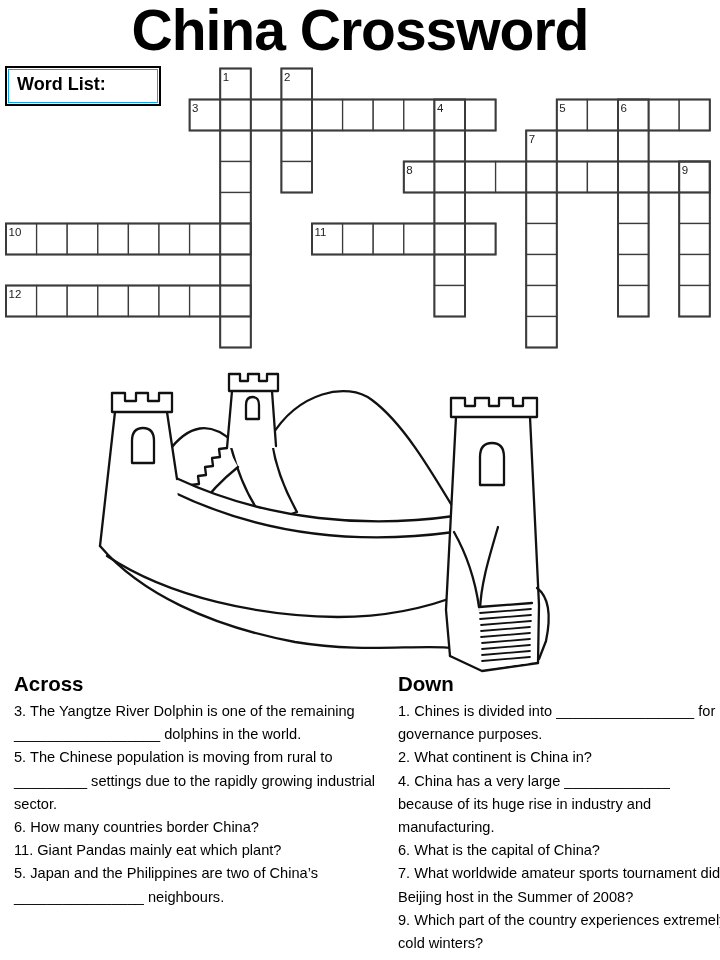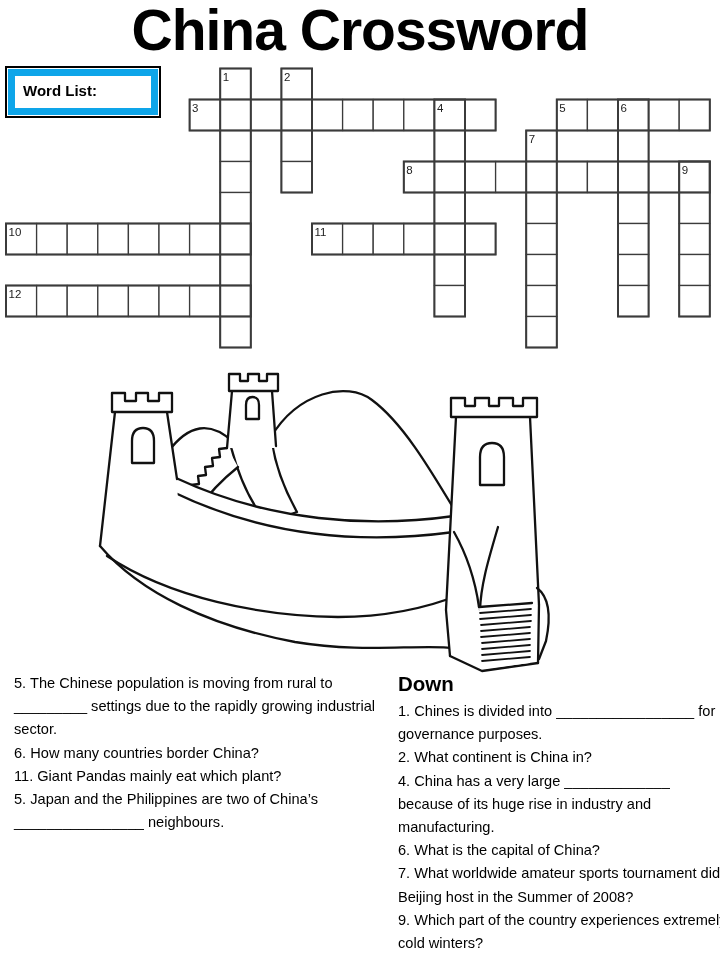--- a/index.html
+++ b/index.html
@@ -9,22 +9,22 @@
   }
   .title{
     position:absolute;left:0;top:0;width:720px;text-align:center;
     font-size:57px;font-weight:bold;letter-spacing:-1px;margin:0;line-height:60px;
   }
   .wordlist-outer{
     position:absolute;left:5px;top:66px;width:150px;
     border:2px solid #000;padding:1px;background:#fff;
   }
   .wordlist-inner{
-    border:7px solid #0ea5e9;padding:5px 4px 8px 8px;
-    font-size:15px;line-height:19.3px;
+    border:1px solid #0ea5e9;padding:5px 4px 8px 8px;
+    font-size:18px;line-height:19.3px;
   }
   .wordlist-label{font-weight:bold;}
   #grid-svg{position:absolute;left:0;top:0;width:720px;height:360px;}
   .wall-svg{position:absolute;left:60px;top:355px;width:600px;height:320px;}
   .clues{position:absolute;top:672px;font-size:14.6px;line-height:23.2px;}
   #across-col{left:14px;width:380px;}
   #down-col{left:398px;width:330px;}
   .clues h2{font-size:20.5px;margin:0 0 4px 0;line-height:24px;}
   p.clue{margin:0;}
 </style>
@@ -184,21 +184,23 @@
     <path d="M394,177 C407,200 415,224 419,252"></path>
     <path d="M438,172 C429,203 421,228 420,255"></path>
     <path fill="#fff" stroke="none" d="M419,252 L472,248 L470,308 L422,314 Z"></path>
     <path d="M419,252 L472,248"></path>
     <path stroke-width="1.8" d="M420,258 L471,254 M420,264 L471,260 M421,270 L471,266 M421,276 L470,272 M421,282 L470,278 M422,288 L470,284 M422,294 L470,290 M422,300 L470,296 M422,306 L470,302"></path>
     <path d="M477,233 C489,242 491,262 486,286 L479,304"></path>
   </g>
 </svg>
 
 <div class="clues" id="across-col">
+  <h2>Across</h2>
   <div id="across-list">
+      <p class="clue">3. The Yangtze River Dolphin is one of the remaining __________________ dolphins in the world.</p>
       <p class="clue">5. The Chinese population is moving from rural to _________ settings due to the rapidly growing industrial sector.</p>
       <p class="clue">6. How many countries border China?</p>
       <p class="clue">11. Giant Pandas mainly eat which plant?</p>
       <p class="clue">5. Japan and the Philippines are two of China’s ________________ neighbours.</p>
     </div>
 </div>
 <div class="clues" id="down-col">
   <h2>Down</h2>
   <div id="down-list">
       <p class="clue">1. Chines is divided into _________________ for governance purposes.</p>

